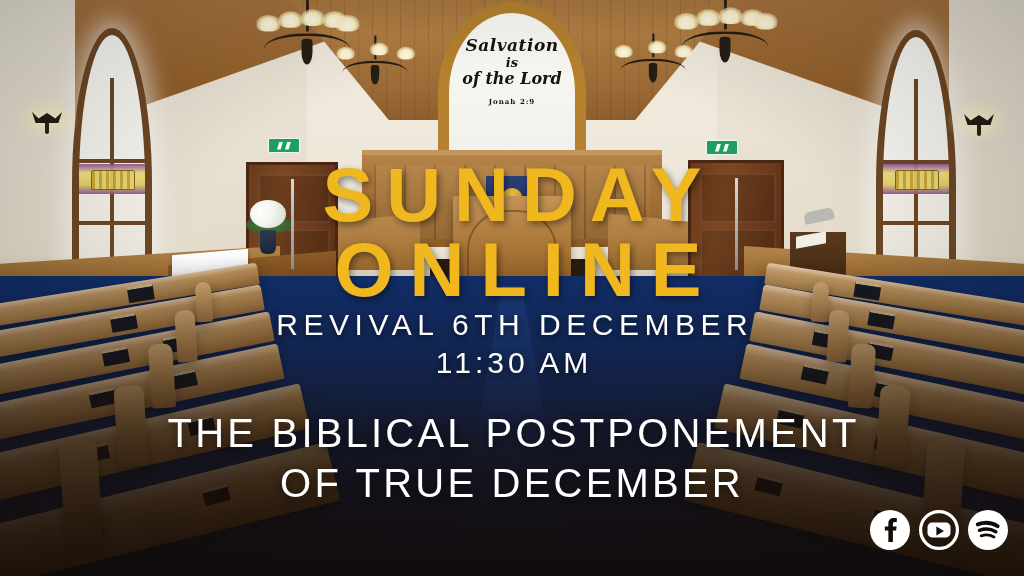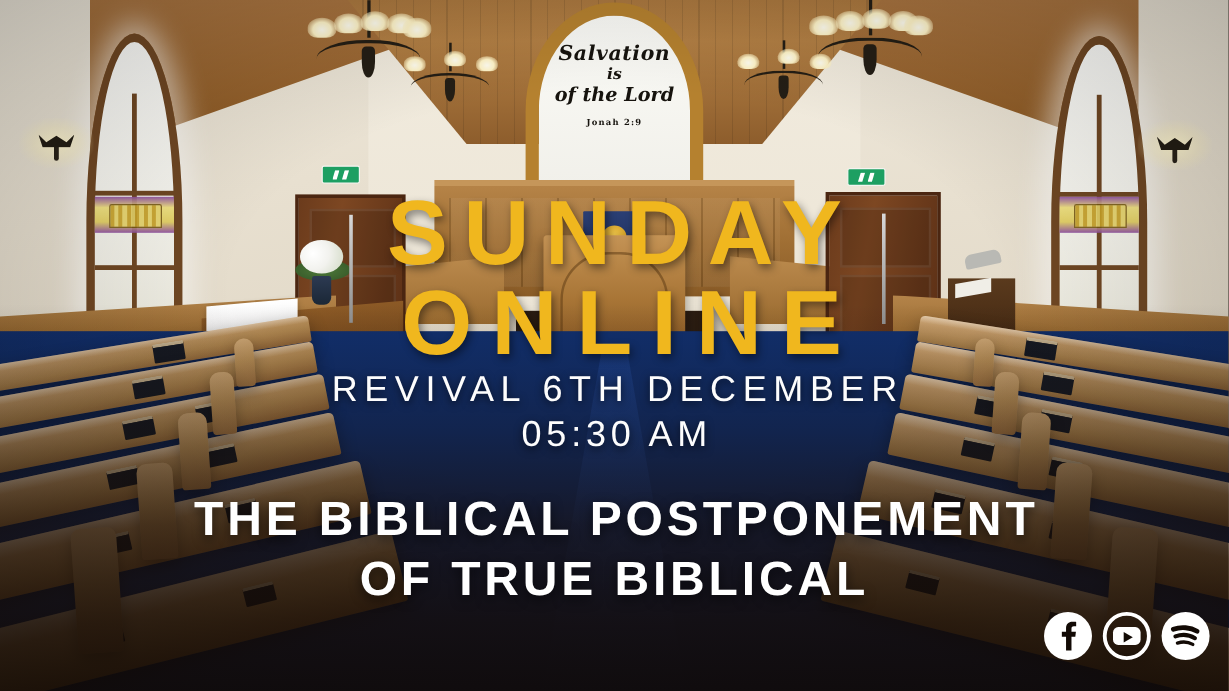--- a/index.html
+++ b/index.html
@@ -480,21 +480,21 @@
     text-indent: 5.5px;
     color: #fdfdfd;
     text-shadow: 0 2px 7px rgba(0,0,0,.7);
   }
   .datetime .time { display: block; letter-spacing: 4px; text-indent: 4px; }
 
   .sermon {
     position: absolute;
     left: 0; right: 0;
     top: 409px;
-    font-weight: 700;
+    font-weight: 400;
     font-size: 40px;
     line-height: 1.24;
     letter-spacing: 3.2px;
     text-indent: 3.2px;
     color: #ffffff;
     text-shadow: 0 3px 10px rgba(0,0,0,.6);
   }
 
   .website {
     position: absolute;
@@ -711,26 +711,26 @@
 
   <div class="content">
 
     <div class="headline">
       <span class="l1">SUNDAY</span>
       <span class="l2">ONLINE</span>
     </div>
 
     <div class="datetime">
       <span class="date">REVIVAL 6TH DECEMBER</span>
-      <span class="time">05:30 AM</span>
+      <span class="time">11:30 AM</span>
     </div>
 
     <div class="sermon">
       <span>THE BIBLICAL POSTPONEMENT</span><br>
-      <span>OF TRUE BIBLICAL</span>
+      <span>OF TRUE DECEMBER</span>
     </div>
 
 
     <div class="socials">
 
       <a class="social" href="#" aria-label="Facebook">
         <svg width="42" height="42" viewBox="0 0 42 42">
           <circle cx="21" cy="21" r="20" fill="#ffffff"></circle>
           <path d="M23.9 21.6h3.2l.5-4.1h-3.7v-2.6c0-1.2.33-2 2.03-2H27.8v-3.66c-.3-.04-1.62-.13-3.16-.13-3.13 0-5.27 1.9-5.27 5.4v3h-3.5v4.1h3.5V33h4.53z" fill="#120a05"></path>
         </svg>

